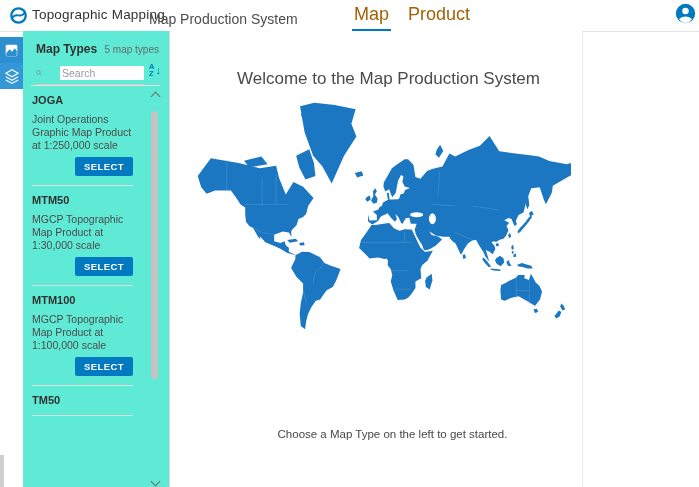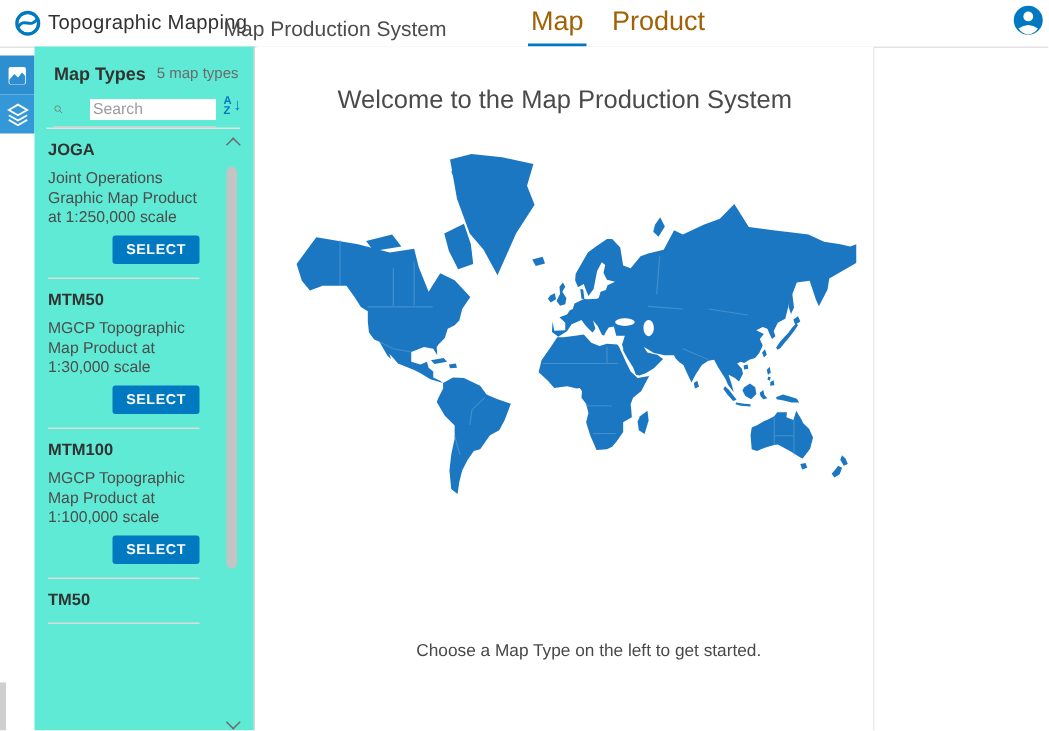--- a/index.html
+++ b/index.html
@@ -43,21 +43,21 @@
 
   
   .scroll-col{position:absolute;left:126px;top:60px;width:12px;height:396px;}
   .caret{position:absolute;left:3px;width:6px;height:6px;border-left:1.6px solid #6e6e6e;border-top:1.6px solid #6e6e6e;cursor:pointer;}
   .caret-up{top:2px;transform:rotate(45deg);}
   .caret-down{bottom:2px;transform:rotate(225deg);}
   .scroll-thumb{position:absolute;left:2px;top:20px;width:7px;height:268px;background:#c4c4c4;border-radius:4px;cursor:pointer;}
 
   
   .main{position:absolute;left:171px;top:31px;width:411px;height:456px;background:#fff;}
-  .welcome{position:absolute;top:26px;left:0;width:100%;text-align:center;font-size:17px;font-weight:400;color:#4a4a4a;margin:0;}
+  .welcome{position:absolute;top:26px;left:0;width:100%;text-align:center;font-size:17px;font-weight:400;color:#4a4a4a;margin:12px;}
   .map-wrap{position:absolute;left:14px;top:71px;width:386px;height:232px;}
   .instruction{position:absolute;top:381px;left:0;width:100%;text-align:center;font-size:11.5px;color:#484848;margin:16px;}
 
   .corner-strip{position:absolute;left:0;top:455px;width:4px;height:32px;background:#cfcfcf;}
 </style>
 </head>
 <body>
 
 <div id="app">
 

